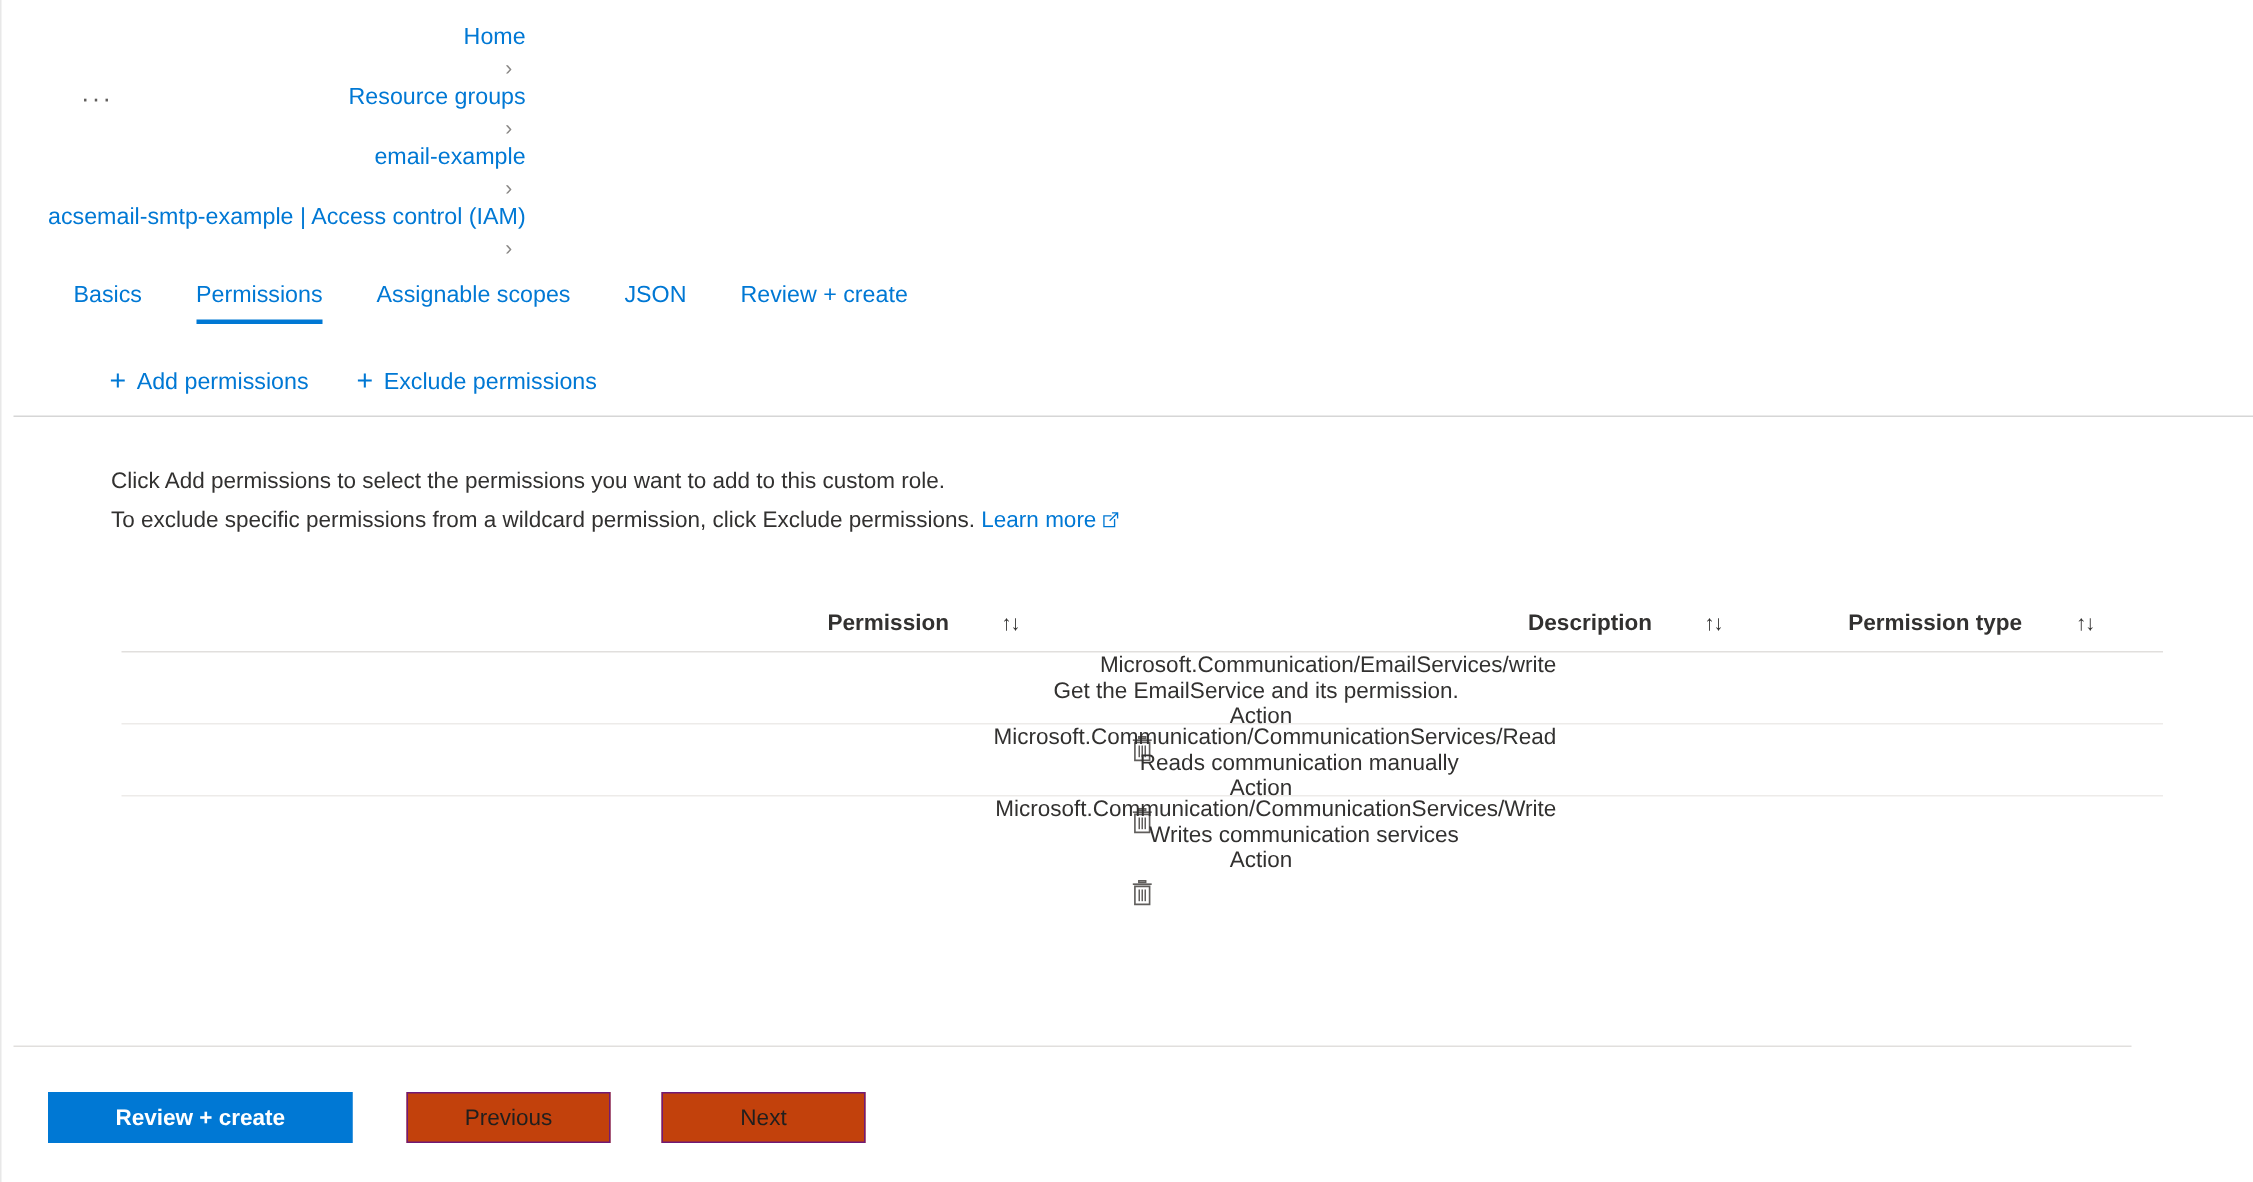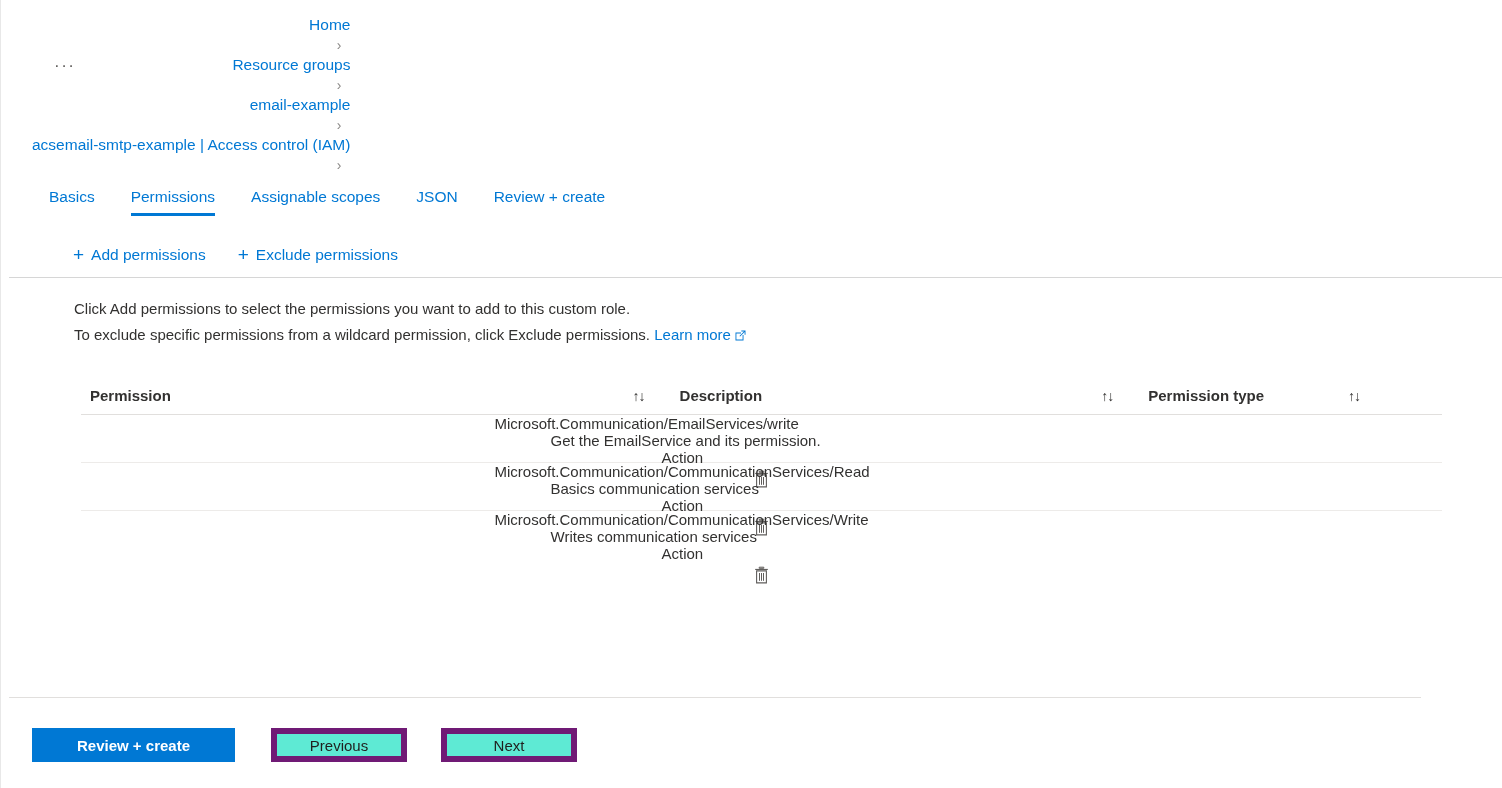--- a/index.html
+++ b/index.html
@@ -141,43 +141,44 @@
     top: 277px;
     width: 1494px;
     height: 1px;
     background: #d6d6d6;
   }
 
   
   .instructions {
     position: absolute;
     left: 73px;
-    top: 296px;
+    top: 308px;
     font-size: 15px;
     line-height: 26px;
     color: #323130;
   }
   .instructions .line { white-space: nowrap; }
   .link {
     color: #0078d4;
     cursor: pointer;
     text-decoration: none;
   }
   .ext-icon {
     display: inline-block;
     vertical-align: -1px;
     margin-left: 4px;
   }
 
   
   .perm-table {
     position: absolute;
     left: 80px;
-    top: 376px;
+    top: 396px;
     width: 1361px;
+    text-align: right;
   }
   .thead {
     display: flex;
     align-items: center;
     height: 38px;
     border-bottom: 1px solid #e1dfdd;
     font-size: 15px;
     font-weight: 700;
     color: #323130;
   }
@@ -246,23 +247,23 @@
   }
   .btn-primary {
     background: #0078d4;
     color: #ffffff;
     border: 1px solid #0078d4;
     font-weight: 600;
     width: 203px;
     margin-right: 36px;
   }
   .btn-secondary {
-    background: #5eead4;
+    background: #c2410c;
     color: #201f1e;
-    border: 6px solid #701a75;
+    border: 1px solid #701a75;
     width: 136px;
     margin-right: 34px;
   }
 </style>
 </head>
 <body>
 
 <div class="blade">
 
   <nav class="breadcrumb">
@@ -340,21 +341,21 @@
               <rect x="8" y="7" width="1" height="7.8" fill="#605e5c"></rect>
               <rect x="10" y="7" width="1" height="7.8" fill="#605e5c"></rect>
             </svg>
           </span>
       </div>
     </div>
 
     <div class="row">
       <div class="col-perm">Microsoft.Communication/CommunicationServices/Read</div>
       <div class="col-sort1"></div>
-      <div class="col-desc">Basics communication services</div>
+      <div class="col-desc">Reads communication manually</div>
       <div class="col-sort2"></div>
       <div class="col-type">Action</div>
       <div class="col-sort3"></div>
       <div class="col-del">
         <span class="trash-btn">
             <svg width="17" height="19" viewBox="0 0 17 19">
               <path d="M6.2 1.2 h4.6 v1.1 h-4.6 z" fill="none" stroke="#605e5c" stroke-width="1"></path>
               <rect x="2.2" y="2.9" width="12.6" height="1.1" fill="#605e5c"></rect>
               <path d="M3.6 4.9 h9.8 v12 h-9.8 z" fill="none" stroke="#605e5c" stroke-width="1.1"></path>
               <rect x="6" y="7" width="1" height="7.8" fill="#605e5c"></rect>

